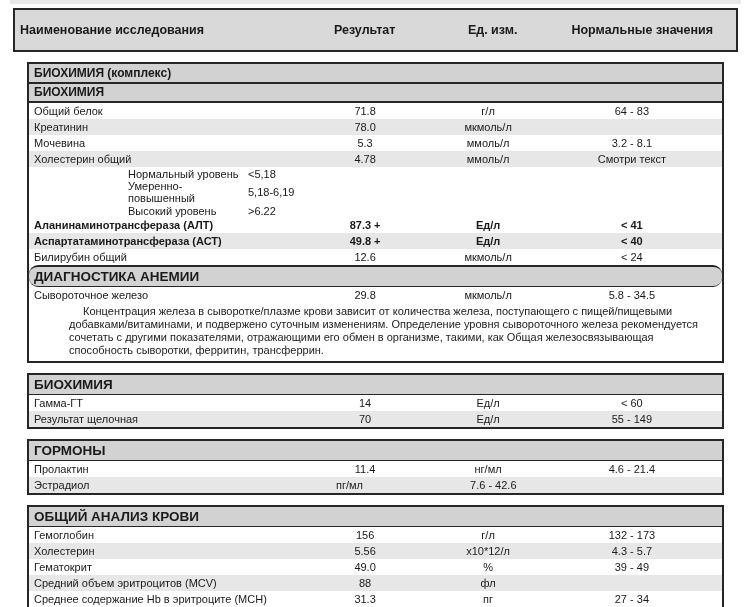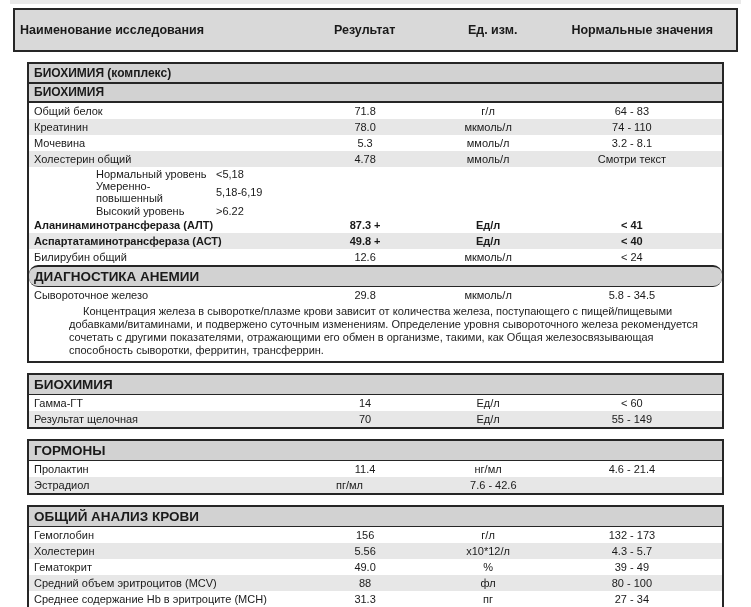--- a/index.html
+++ b/index.html
@@ -32,21 +32,21 @@
   .c-normal { flex:0 0 26%;   text-align:center; }
 
   .section {
     background:#d2d2d2; font-weight:bold; font-size:12px;
     min-height:17.5px; display:flex; align-items:center;
     padding-left:5px; border-bottom:2px solid #262626;
   }
   .section.large { font-size:13.5px; min-height:19px; border-bottom:1px solid #262626; }
   .section.large.mid { border-top:2px solid #262626;border-radius:9px; }
 
-  .subrow { display:flex; align-items:center; min-height:13px; font-size:11px; padding-left:67px; }
+  .subrow { display:flex; align-items:center; min-height:13px; font-size:11px; padding-left:99px; }
   .subrow .sublabel { flex:0 0 120px; }
 
   .note { padding:2px 12px 4px 40px; font-size:11px; color:#222; }
   .note .note-line { line-height:13px; }
   .note .note-line.first { padding-left:14px; }
 </style>
 </head>
 <body>
 
 <div class="top-strip"></div>
@@ -65,21 +65,20 @@
       <div class="row">
         <div class="c-name">Общий белок</div>
         <div class="c-result">71.8</div>
         <div class="c-units">г/л</div>
         <div class="c-normal">64 - 83</div>
       </div>
       <div class="row shaded">
         <div class="c-name">Креатинин</div>
         <div class="c-result">78.0</div>
         <div class="c-units">мкмоль/л</div>
-        <div class="c-normal">74 - 110</div>
       </div>
       <div class="row">
         <div class="c-name">Мочевина</div>
         <div class="c-result">5.3</div>
         <div class="c-units">ммоль/л</div>
         <div class="c-normal">3.2 - 8.1</div>
       </div>
       <div class="row shaded">
         <div class="c-name">Холестерин общий</div>
         <div class="c-result">4.78</div>
@@ -176,21 +175,20 @@
       <div class="row">
         <div class="c-name">Гематокрит</div>
         <div class="c-result">49.0</div>
         <div class="c-units">%</div>
         <div class="c-normal">39 - 49</div>
       </div>
       <div class="row shaded">
         <div class="c-name">Средний объем эритроцитов (MCV)</div>
         <div class="c-result">88</div>
         <div class="c-units">фл</div>
-        <div class="c-normal">80 - 100</div>
       </div>
       <div class="row">
         <div class="c-name">Среднее содержание Hb в эритроците (MCH)</div>
         <div class="c-result">31.3</div>
         <div class="c-units">пг</div>
         <div class="c-normal">27 - 34</div>
       </div>
     </div>
   </div>
 

